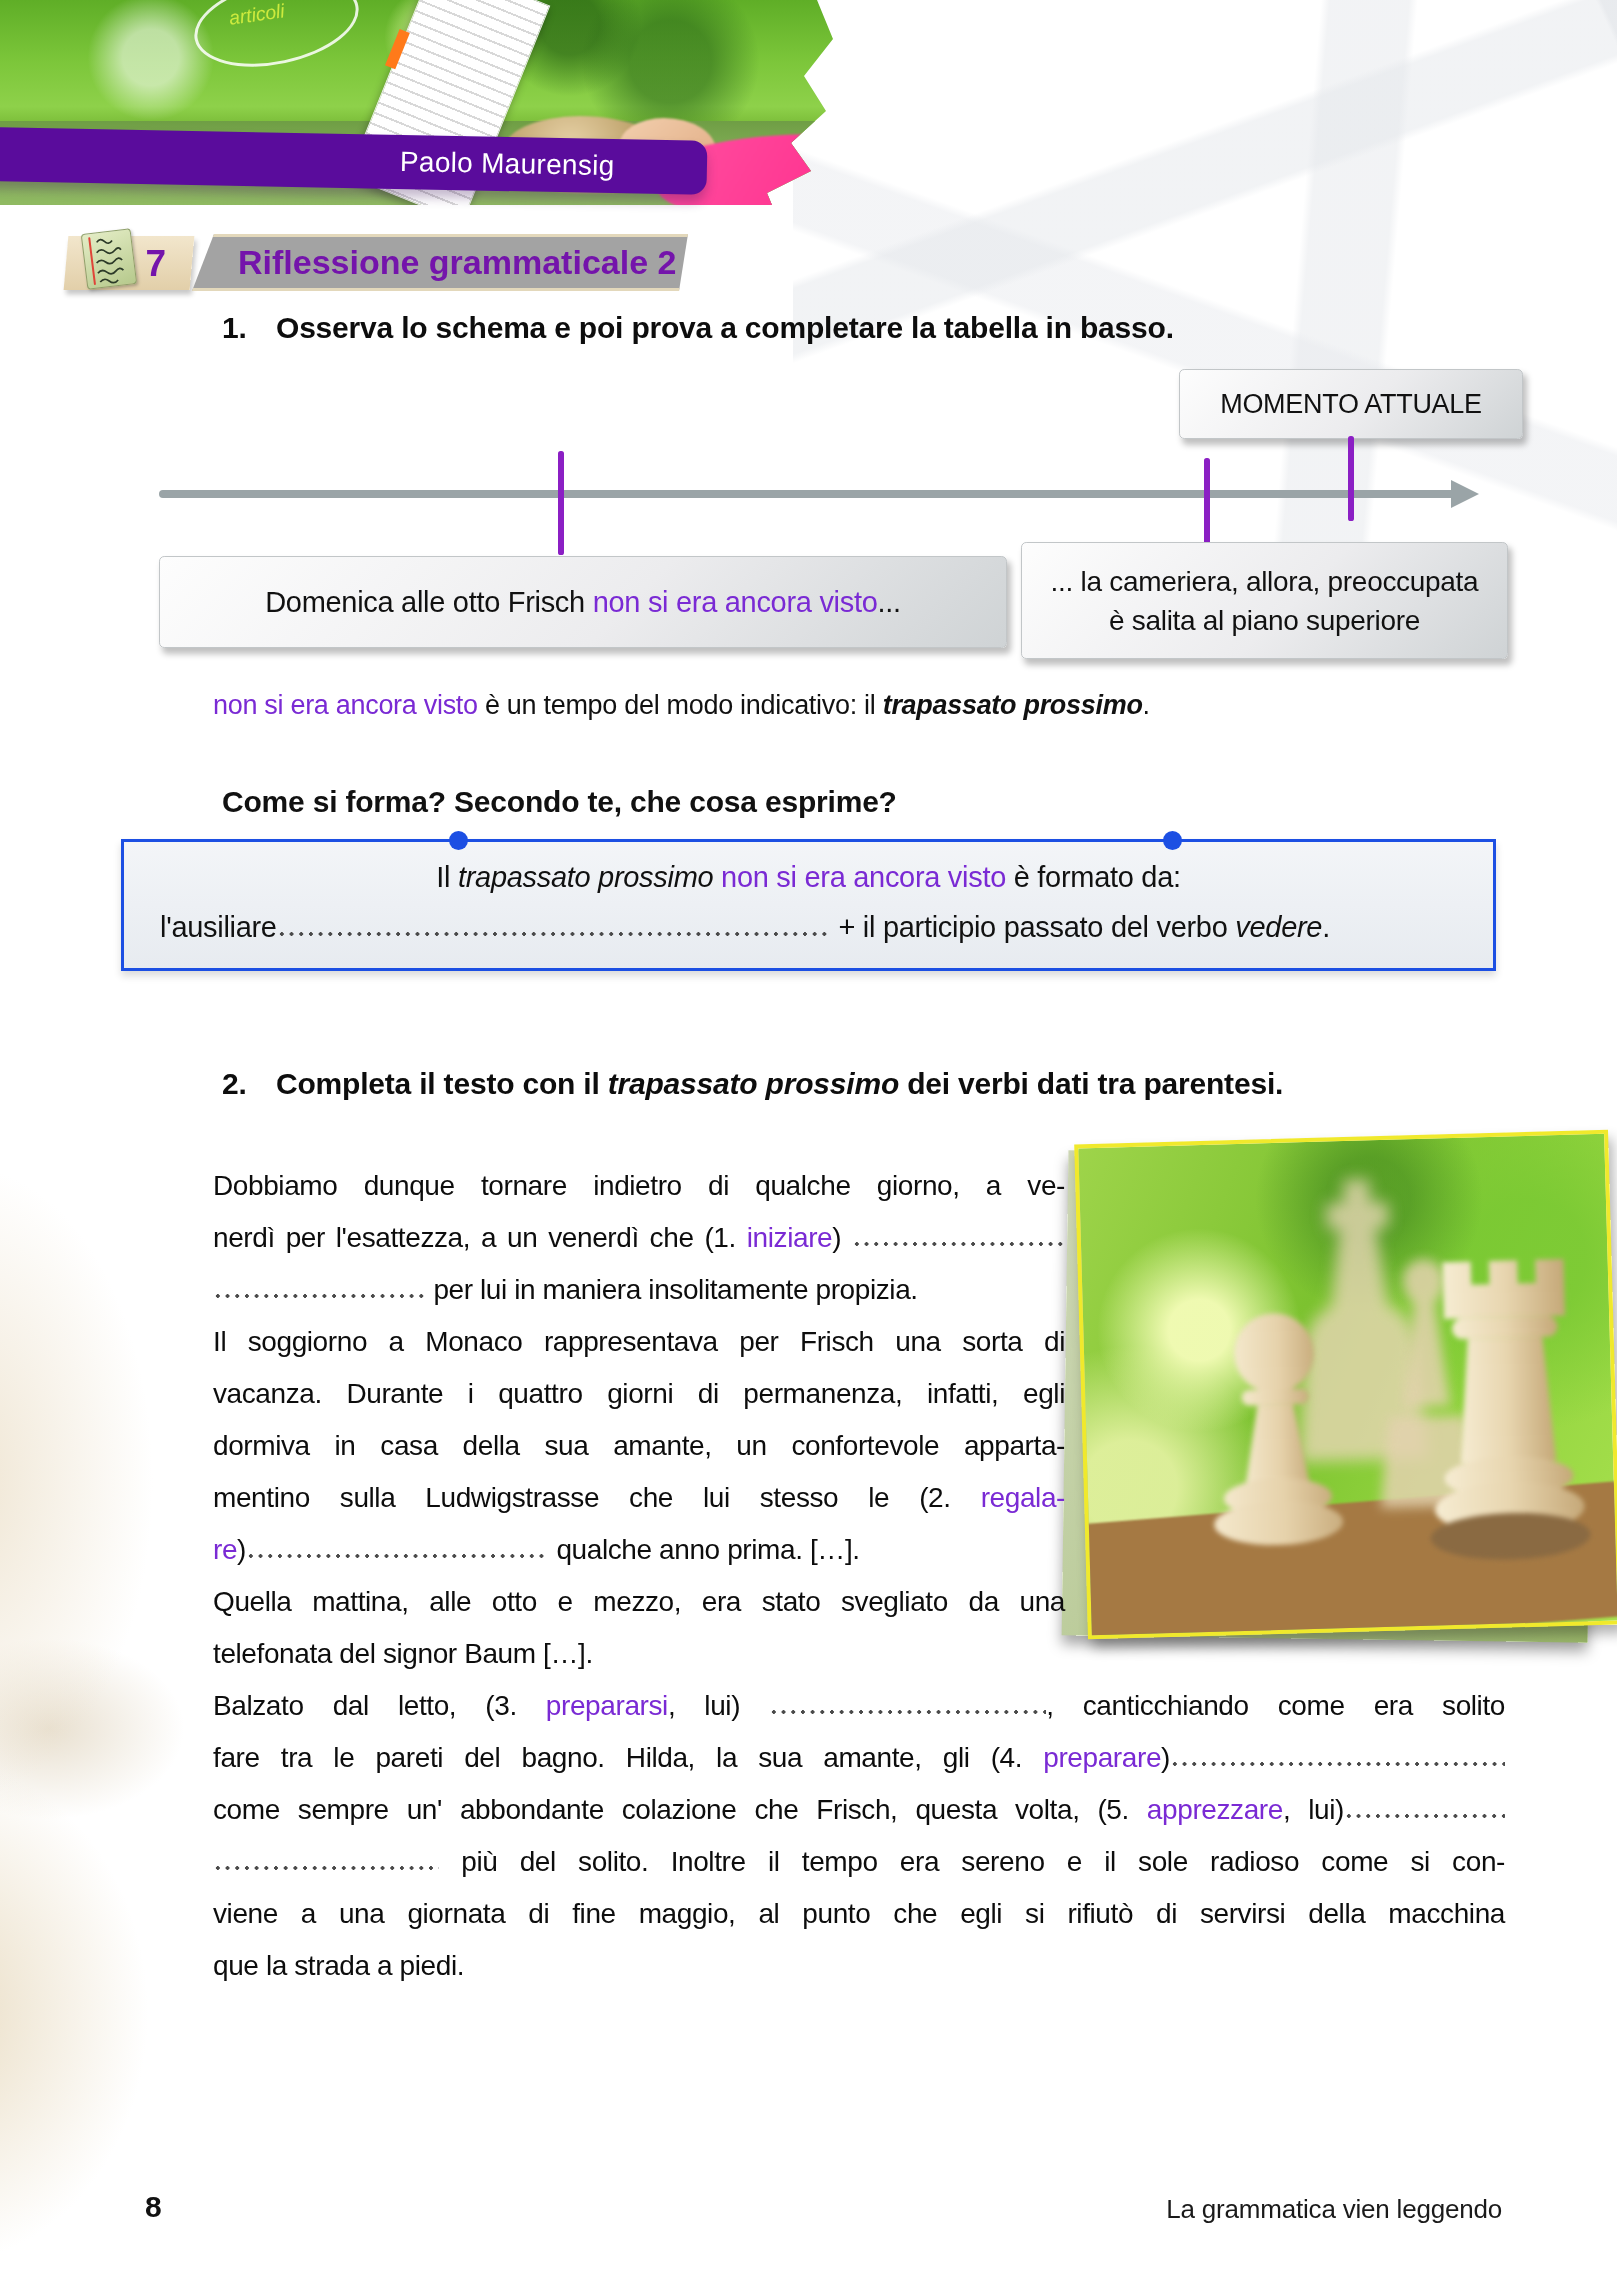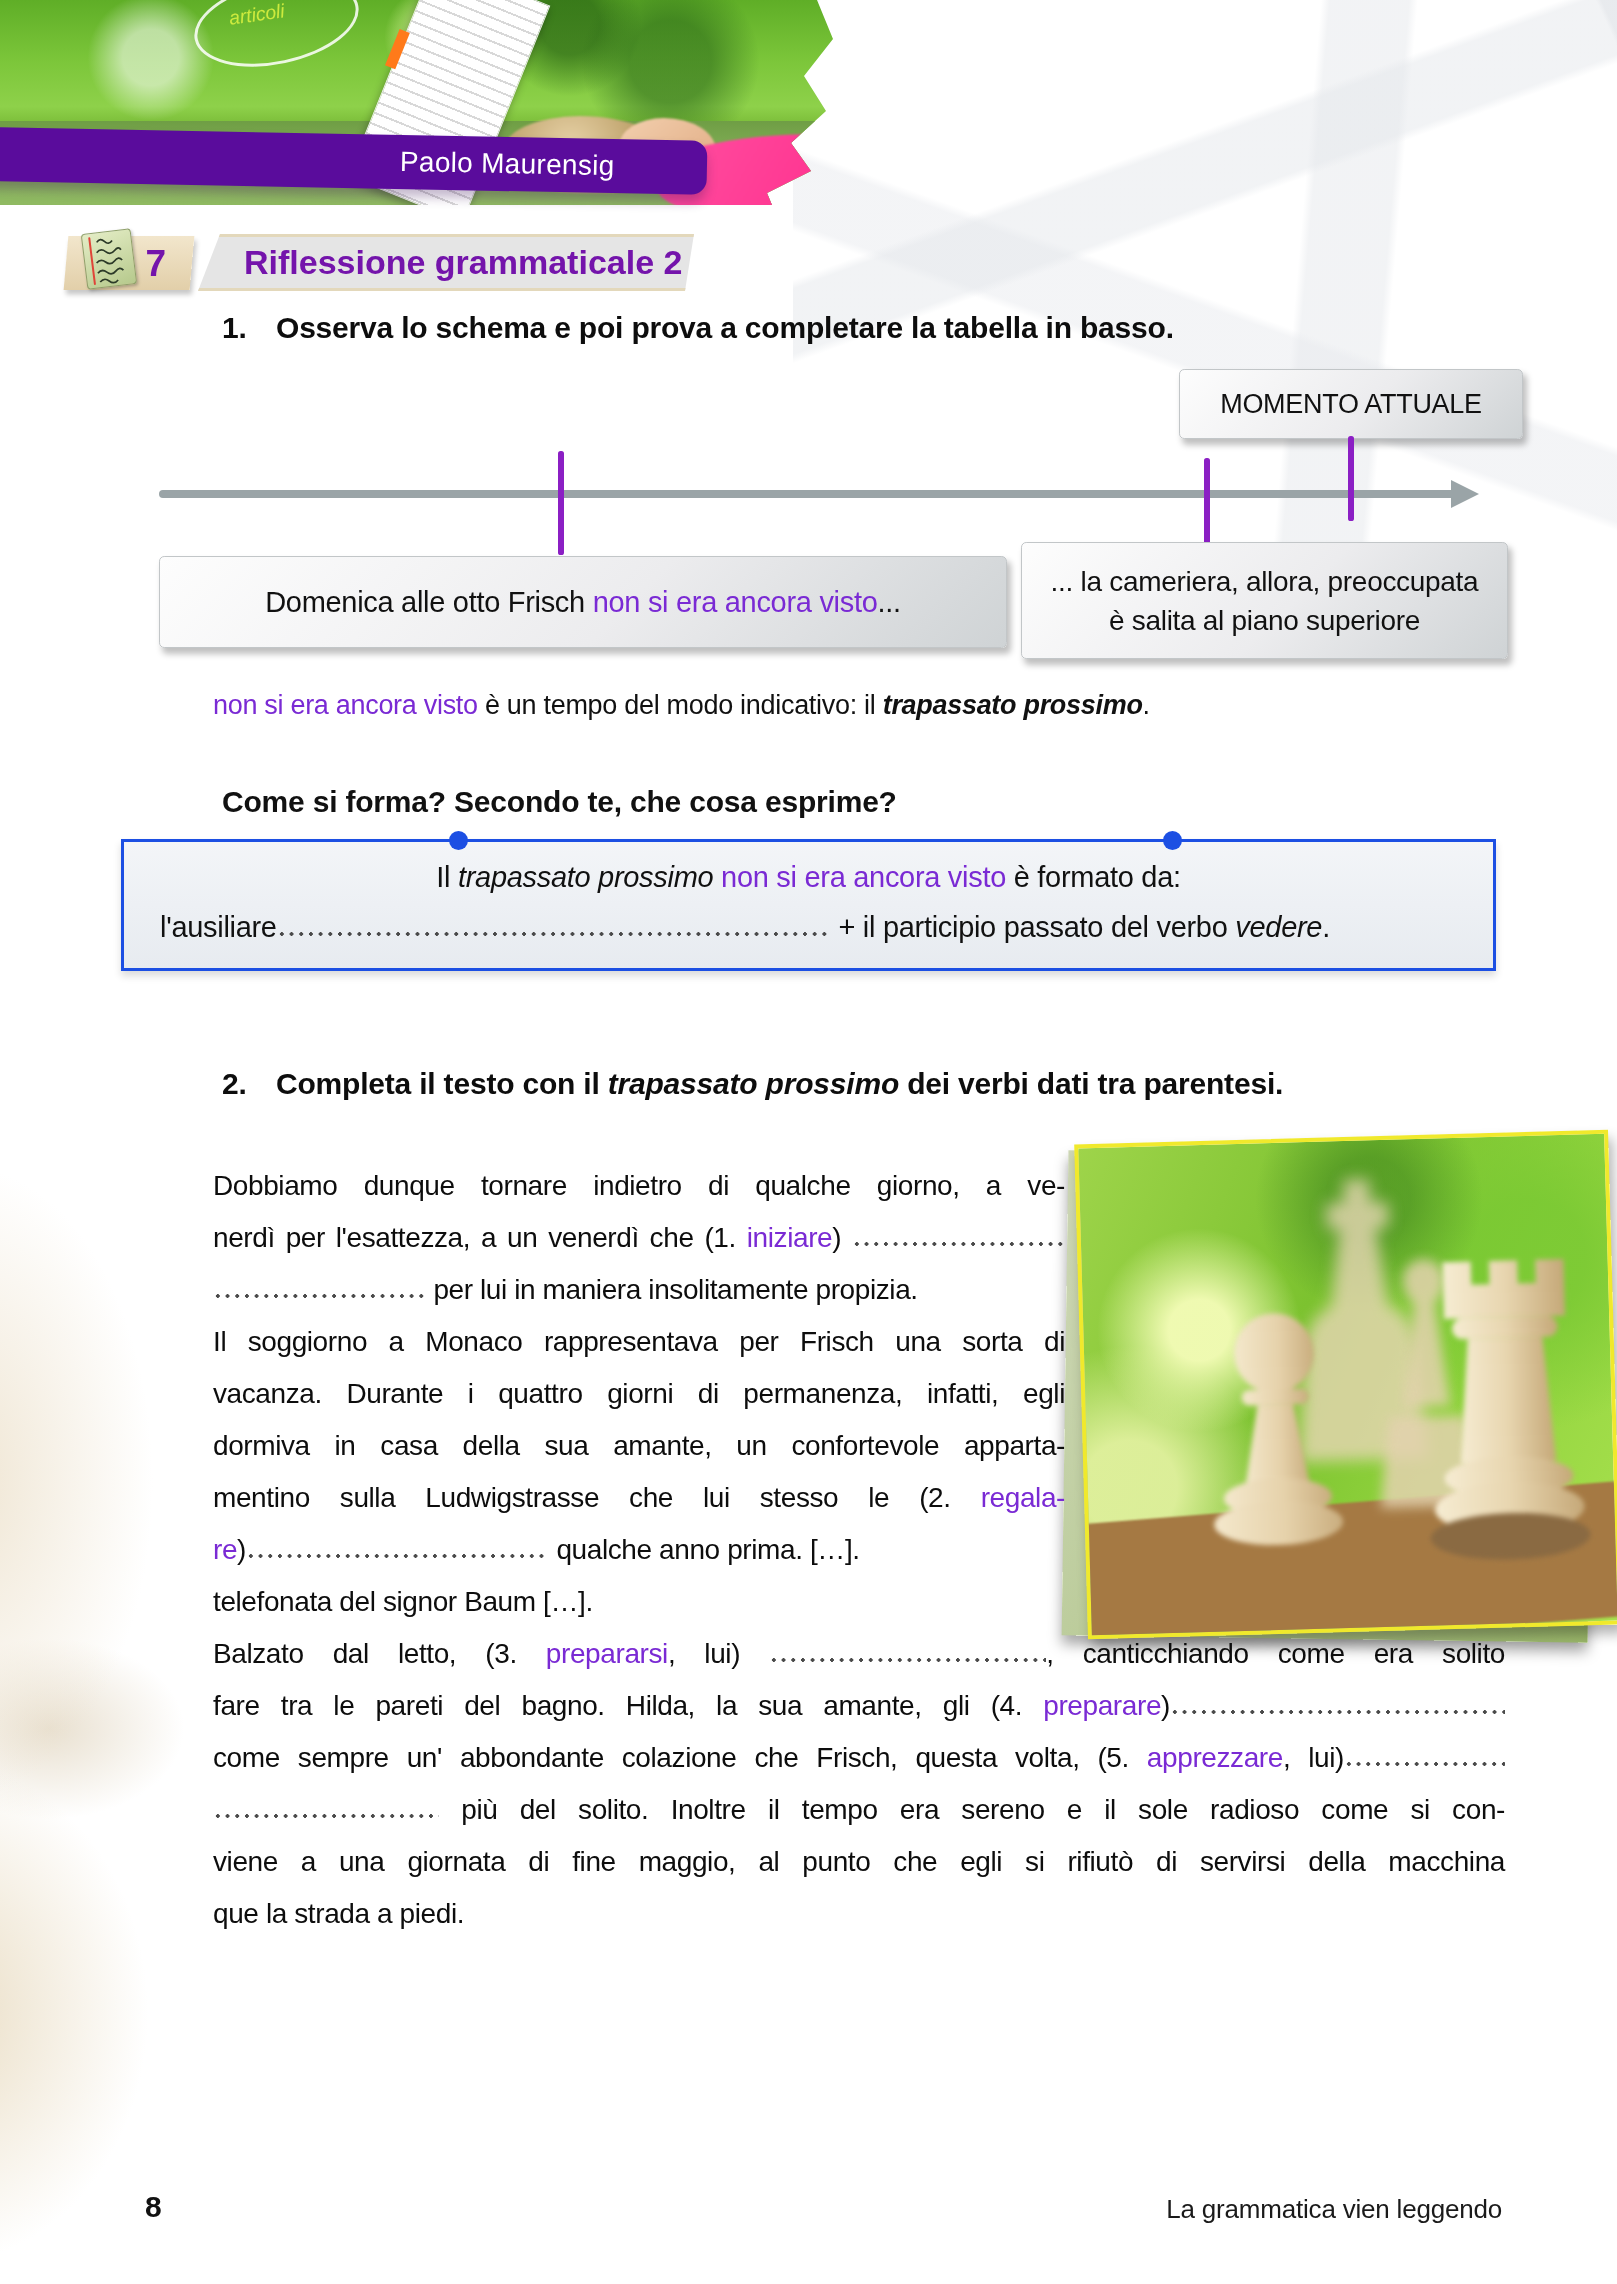--- a/index.html
+++ b/index.html
@@ -52,21 +52,21 @@
   
   .sec-icon{position:absolute;left:66px;top:236px;width:126px;height:54px;
     background:linear-gradient(180deg,#f2e6cc,#e2cfa9);transform:skewX(-5deg);
     box-shadow:2.6px 4.5px 5.8px rgba(0,0,0,.22);display:flex;align-items:center;}
   .sec-icon .inner{transform:skewX(5deg);display:flex;align-items:center;gap:11.6px;padding-left:18px;}
   .notepad{position:relative;width:48px;height:54px;margin-top:-9px;transform:rotate(-7deg);
     background:linear-gradient(160deg,#e4edc6,#b6c98c);border:1.3px solid #8fa06a;border-radius:3.9px;
     box-shadow:1.3px 1.9px 3.2px rgba(0,0,0,.25);}
   .notepad i{position:absolute;left:5.8px;top:2.6px;bottom:2.6px;width:2.6px;background:#e04438;border-radius:1.3px;}
   .sec-num{font-size:37px;font-weight:bold;color:#7414ab;}
-  .sec-bar{position:absolute;left:198px;top:234px;width:496px;height:57px;background:#e5e5e5;
+  .sec-bar{position:absolute;left:192px;top:234px;width:496px;height:57px;background:#a3a3a3;
     clip-path:polygon(22px 0,496px 0,487px 57px,0 57px);}
   .sec-bar .rule{position:absolute;left:0;width:100%;height:3.2px;background:#e3d8bb;}
   .sec-bar .rule.b{bottom:0;}
   .sec-title{position:absolute;left:46px;top:9px;font-size:34px;font-weight:bold;color:#7414ab;white-space:nowrap;}
   
   .ex-head{position:absolute;left:222px;font-size:30px;font-weight:bold;color:#0d0d0d;white-space:nowrap;letter-spacing:-0.2px;}
   .ex-head .num{display:inline-block;width:54px;}
   .ex-head .it{font-style:italic;}
   
   .diagram{position:absolute;left:0;top:369px;width:1618px;height:303px;padding-left:26px;}
@@ -264,20 +264,21 @@
   <div class="paper-tex"></div>
   <div class="body-text" id="ex2-lines">
       <div class="bline narrow just"><span>Dobbiamo dunque tornare indietro di qualche giorno, a ve-</span></div>
       <div class="bline narrow just"><span>nerdì per l'esattezza, a un venerdì che (1. </span><span class="v">iniziare</span><span>) </span><span class="dots" style="width: 213px;"></span></div>
       <div class="bline narrow"><span class="dots" style="width: 213px;"></span><span>  per lui in maniera insolitamente propizia.</span></div>
       <div class="bline narrow just"><span>Il soggiorno a Monaco rappresentava per Frisch una sorta di</span></div>
       <div class="bline narrow just"><span>vacanza. Durante i quattro giorni di permanenza, infatti, egli</span></div>
       <div class="bline narrow just"><span>dormiva in casa della sua amante, un confortevole apparta-</span></div>
       <div class="bline narrow just"><span>mentino sulla Ludwigstrasse che lui stesso le (2. </span><span class="v">regala-</span></div>
       <div class="bline narrow"><span class="v">re</span><span>)</span><span class="dots" style="width: 303px;"></span><span>  qualche anno prima. […].</span></div>
+      <div class="bline narrow just"><span>Quella mattina, alle otto e mezzo, era stato svegliato da una</span></div>
       <div class="bline narrow"><span>telefonata del signor Baum […].</span></div>
       <div class="bline just"><span>Balzato dal letto, (3. </span><span class="v">prepararsi</span><span>, lui) </span><span class="dots" style="width: 277px;"></span><span>, canticchiando come era solito</span></div>
       <div class="bline just"><span>fare tra le pareti del bagno. Hilda, la sua amante, gli (4. </span><span class="v">preparare</span><span>)</span><span class="dots" style="width: 335px;"></span></div>
       <div class="bline just"><span>come sempre un' abbondante colazione che Frisch, questa volta, (5. </span><span class="v">apprezzare</span><span>, lui)</span><span class="dots" style="width: 161px;"></span></div>
       <div class="bline just"><span class="dots" style="width: 226px;"></span><span>  più del solito. Inoltre il tempo era sereno e il sole radioso come si con-</span></div>
       <div class="bline just"><span>viene a una giornata di fine maggio, al punto che egli si rifiutò di servirsi della macchina</span></div>
       <div class="bline"><span>que la strada a piedi.</span></div>
     </div>
 
   <div class="footer-num">8</div>

